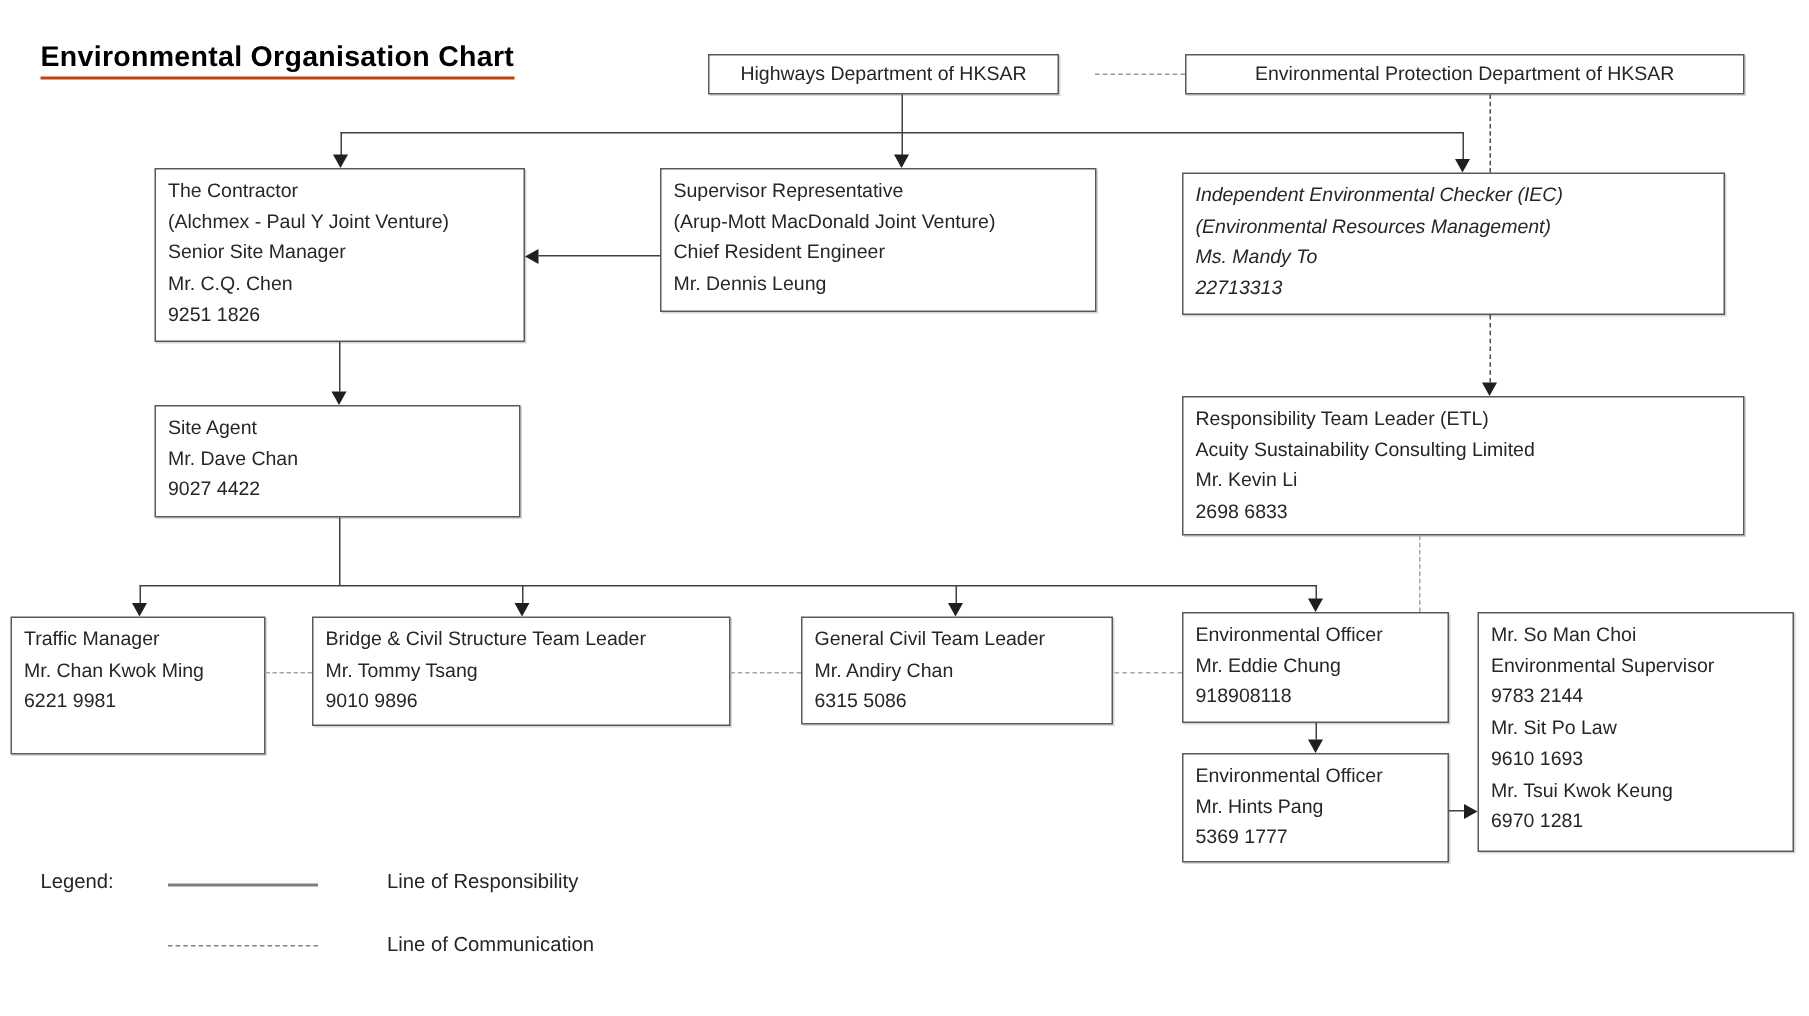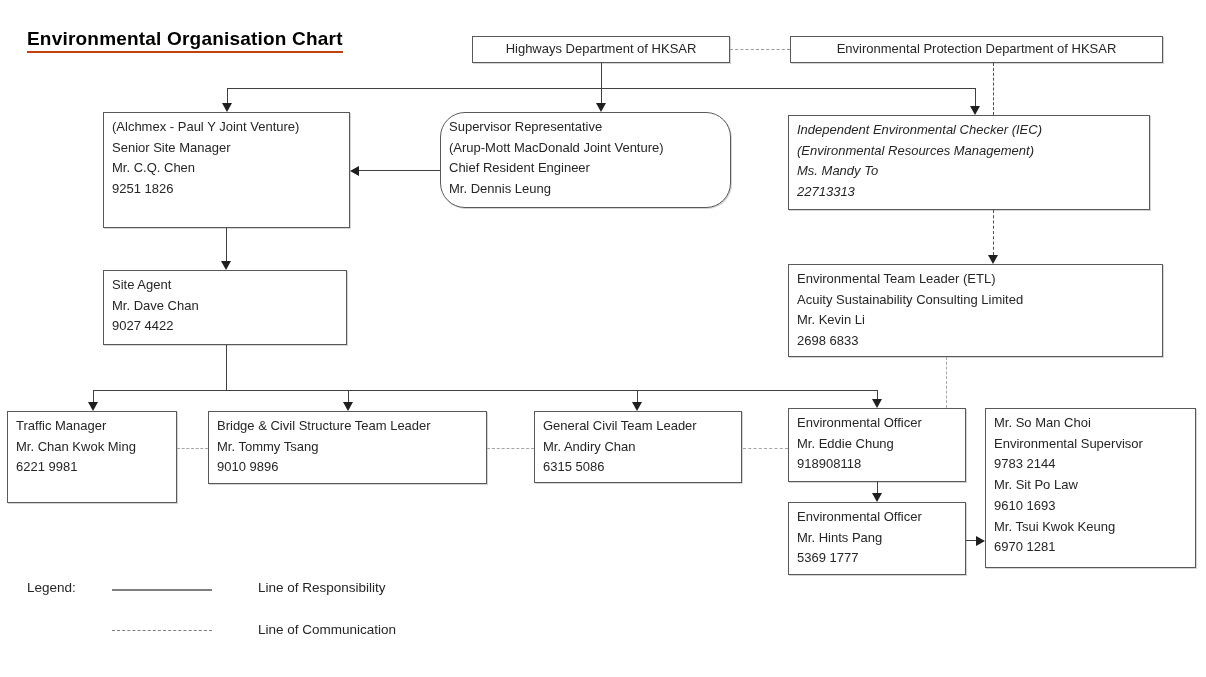--- a/index.html
+++ b/index.html
@@ -31,53 +31,54 @@
   .legend-solid{position:absolute;height:1.5px;background:#7f7f7f;}
   .legend-dash{position:absolute;height:0;border-top:1.5px dashed #7f7f7f;}
 </style>
 </head>
 <body>
 
 <div id="canvas">
 
   <div class="title">Environmental Organisation Chart</div>
 
-  <div class="node center" style="left:472px;top:36px;width:258px;height:27px;">
+  <div class="node center" style="left:472px;top:36px;width:234px;height:27px;">
       <div>Highways Department of HKSAR</div>
     </div>
   <div class="node center" style="left:790px;top:36px;width:373px;height:27px;">
       <div>Environmental Protection Department of HKSAR</div>
     </div>
 
   <div class="node" style="left:103px;top:112px;width:247px;height:116px;">
+      <div>The Contractor</div>
       <div>(Alchmex - Paul Y Joint Venture)</div>
       <div>Senior Site Manager</div>
       <div>Mr. C.Q. Chen</div>
       <div>9251 1826</div>
     </div>
-  <div class="node" style="left:440px;top:112px;width:291px;height:96px;border-radius:25px;">
+  <div class="node" style="left:440px;top:112px;width:291px;height:96px;">
       <div>Supervisor Representative</div>
       <div>(Arup-Mott MacDonald Joint Venture)</div>
       <div>Chief Resident Engineer</div>
       <div>Mr. Dennis Leung</div>
     </div>
   <div class="node" style="left:788px;top:115px;width:362px;height:95px;font-style:italic;">
       <div>Independent Environmental Checker (IEC)</div>
       <div>(Environmental Resources Management)</div>
       <div>Ms. Mandy To</div>
       <div>22713313</div>
     </div>
 
   <div class="node" style="left:103px;top:270px;width:244px;height:75px;">
       <div>Site Agent</div>
       <div>Mr. Dave Chan</div>
       <div>9027 4422</div>
     </div>
   <div class="node" style="left:788px;top:264px;width:375px;height:93px;">
-      <div>Environmental Team Leader (ETL)</div>
+      <div>Responsibility Team Leader (ETL)</div>
       <div>Acuity Sustainability Consulting Limited</div>
       <div>Mr. Kevin Li</div>
       <div>2698 6833</div>
     </div>
 
   <div class="node" style="left:7px;top:411px;width:170px;height:92px;">
       <div>Traffic Manager</div>
       <div>Mr. Chan Kwok Ming</div>
       <div>6221 9981</div>
     </div>

